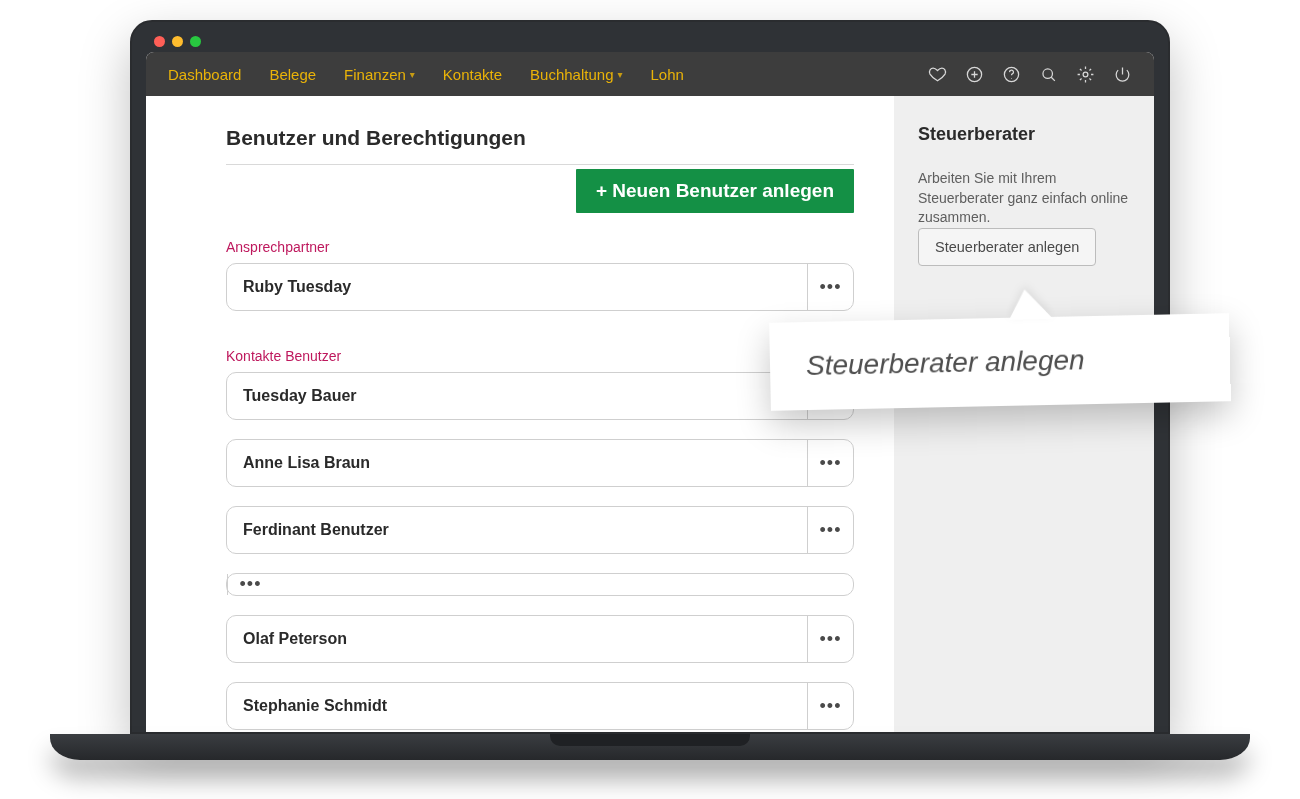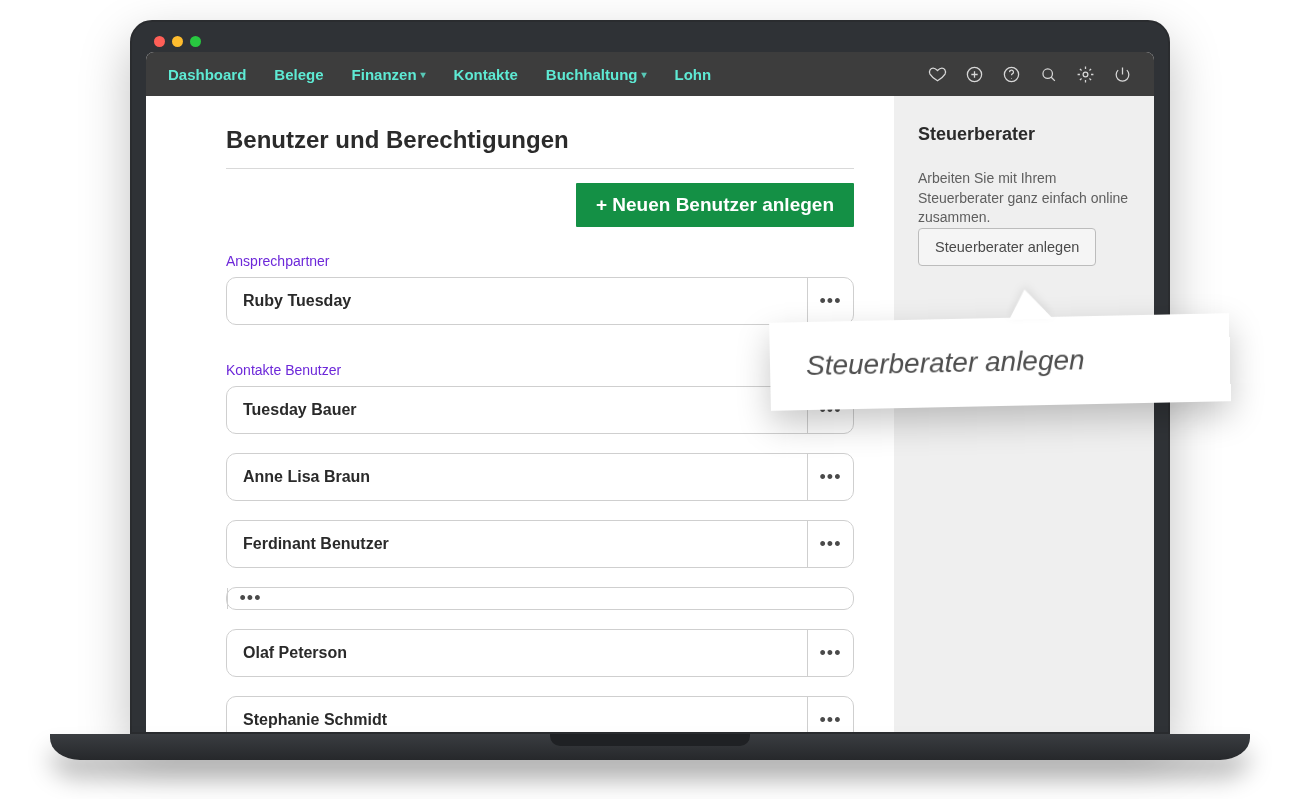--- a/index.html
+++ b/index.html
@@ -71,59 +71,59 @@
     background: #3d3d3d;
     color: #e8e8e8;
     display: flex;
     align-items: center;
     padding: 0 22px;
     height: 44px;
     font-size: 15px;
     flex-shrink: 0;
   }
   .nav-left { display: flex; gap: 28px; align-items: center; }
-  .nav-item { display: inline-flex; align-items: center; gap: 4px; cursor: pointer; color: #5eead4; font-weight: bold; }
+  .nav-item { display: inline-flex; align-items: center; gap: 4px; cursor: pointer; color: #eab308; }
   .chev { font-size: 10px; opacity: .8; }
   .nav-right { margin-left: auto; display: flex; gap: 18px; align-items: center; }
   .nav-icon { display:inline-flex; cursor:pointer; color:#d7d7d7; }
   .nav-icon svg { width: 19px; height: 19px; stroke: currentColor; fill: none; stroke-width: 1.6; }
 
   
   .page {
     flex: 1;
     display: flex;
     overflow: hidden;
   }
   .main {
     flex: 1;
     padding: 30px 40px 0 80px;
     overflow-y: auto;
   }
   .page-title {
-    font-size: 24px;
+    font-size: 21px;
     font-weight: 700;
     color: #2b2b2b;
     padding-bottom: 14px;
     border-bottom: 1px solid #d9d9d9;
-    margin-bottom: 14px;
+    margin-bottom: 4px;
   }
   .add-row { display:flex; justify-content:flex-end; margin-bottom: 26px; }
   .btn-primary {
     background: #149045;
     color: #fff;
     border: none;
     border-radius: 1px;
     padding: 11px 20px;
     font-size: 19px;
     font-weight: 600;
     cursor: pointer;
   }
   .section-label {
     font-size: 14px;
-    color: #6d28d9;
+    color: #be185d;
     margin-bottom: 8px;
   }
   .user-row {
     display: flex;
     border: 1px solid #cfcfcf;
     border-radius: 10px;
     margin-bottom: 19px;
     background: #fff;
   }
   .user-name {

